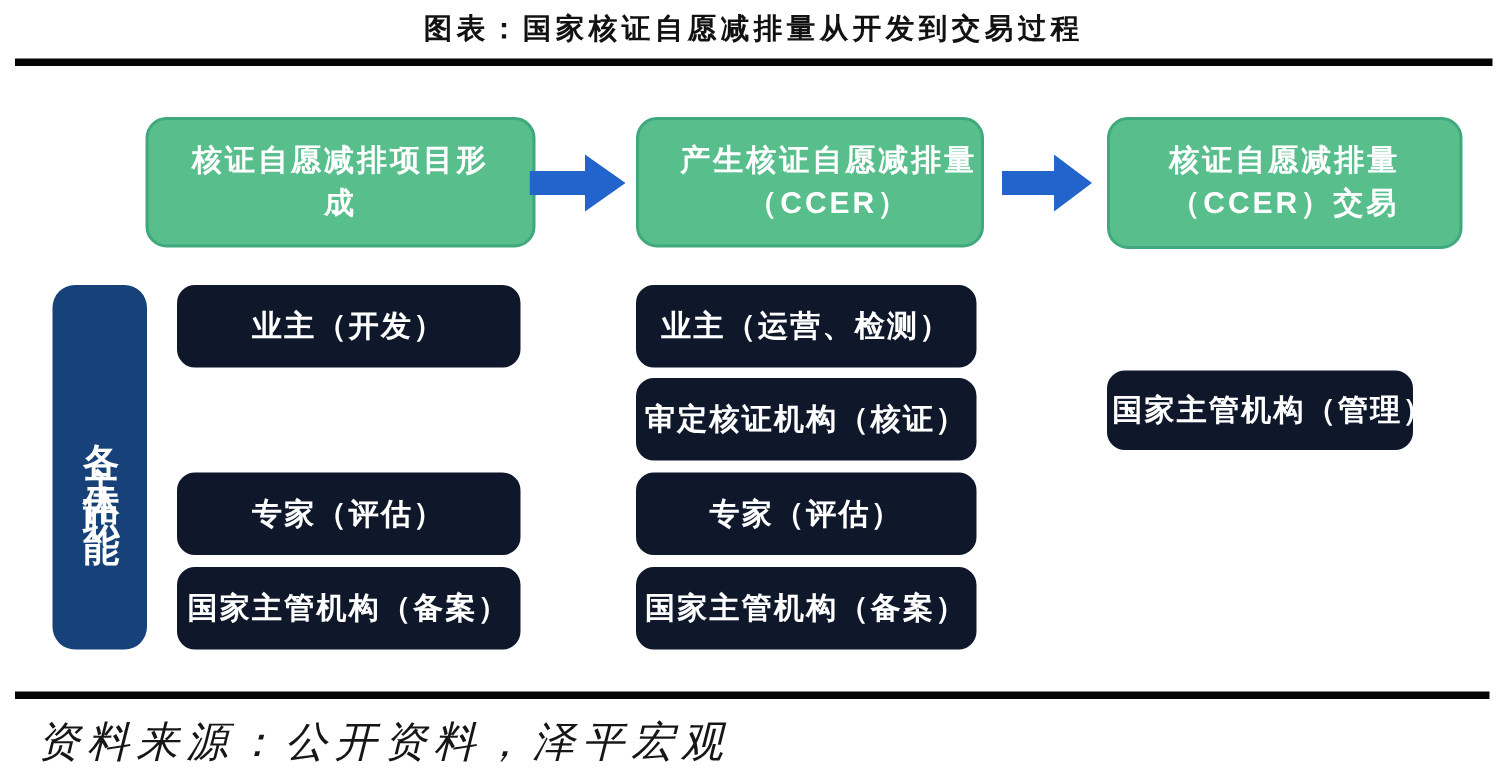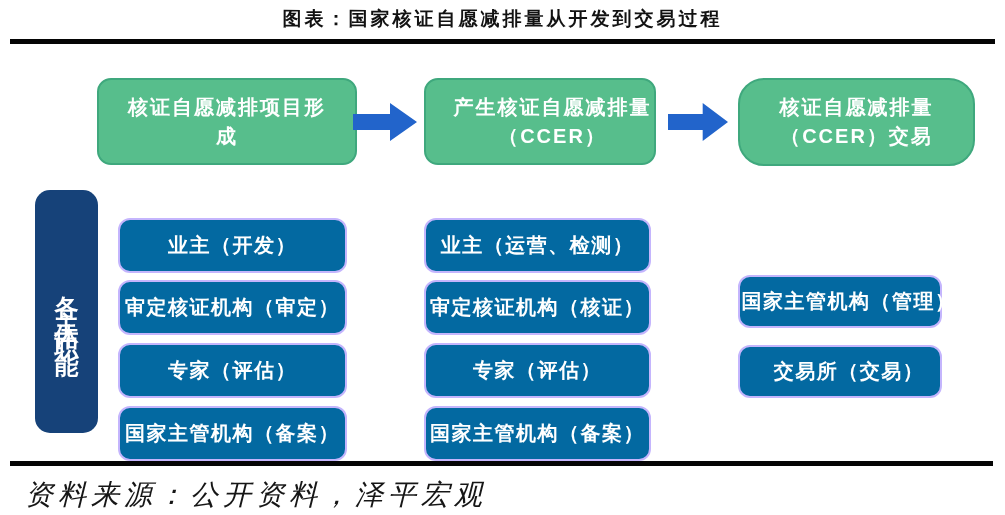--- a/index.html
+++ b/index.html
@@ -52,21 +52,21 @@
     justify-content: center;
     color: #ffffff;
     font-weight: 700;
     font-size: 20px;
     letter-spacing: 2px;
     line-height: 29px;
     text-align: center;
   }
   .stage-1 { left: 97px;  top: 78px; width: 260px; height: 87px; }
   .stage-2 { left: 424px; top: 78px; width: 232px; height: 87px; padding-left: 25px; }
-  .stage-3 { left: 738px; top: 78px; width: 237px; height: 88px; border-radius: 26px; }
+  .stage-3 { left: 738px; top: 78px; width: 237px; height: 88px; }
   .stage span { display: block; white-space: nowrap; }
 
   
   .flow-arrow {
     position: absolute;
     width: 64px;
     height: 40px;
   }
   .flow-arrow-1 { left: 353px; top: 102px; }
   .flow-arrow-2 { left: 668px; top: 102px; width: 60px; }
@@ -90,34 +90,33 @@
     text-orientation: upright;
     color: #ffffff;
     font-weight: 700;
     font-size: 24px;
     letter-spacing: 14px;
   }
 
   
   .role {
     position: absolute;
-    background: #0369a1;
-    border: 2px solid #c4b5fd;
+    background: #0f172a;
+    border: 2px solid #0f172a;
     border-radius: 12px;
     box-sizing: border-box;
     display: flex;
     align-items: center;
     justify-content: center;
     color: #ffffff;
     font-weight: 700;
     font-size: 20px;
     letter-spacing: 1.5px;
     white-space: nowrap;
     height: 55px;
-    margin-top: 28px;
   }
   .col-1 { left: 118px; width: 229px; }
   .col-2 { left: 424px; width: 227px; }
   .col-3 { left: 738px; width: 204px; padding-left: 18px; }
   .row-1 { top: 190px; }
   .row-2 { top: 252px; }
   .row-3 { top: 315px; font-family: Liberation Serif, serif; }
   .row-4 { top: 378px; }
   .c3-row-1 { top: 247px; height: 53px; }
   .c3-row-2 { top: 317px; height: 53px; }
@@ -168,29 +167,27 @@
   <div class="stage stage-3">
     <span>核证自愿减排量</span>
     <span>（CCER）交易</span>
   </div>
 
   <div class="vlabel">
     <span class="vlabel-text">各主体职能</span>
   </div>
 
   <div class="role col-1 row-1">业主（开发）</div>
-  <div class="role col-1 row-2">审定核证机构（审定）</div>
   <div class="role col-1 row-3">专家（评估）</div>
   <div class="role col-1 row-4">国家主管机构（备案）</div>
 
   <div class="role col-2 row-2">审定核证机构（核证）</div>
   <div class="role col-2 row-1">业主（运营、检测）</div>
   <div class="role col-2 row-3">专家（评估）</div>
   <div class="role col-2 row-4">国家主管机构（备案）</div>
 
   <div class="role col-3 c3-row-1">国家主管机构（管理）</div>
-  <div class="role col-3 c3-row-2">交易所（交易）</div>
 
   <div class="rule rule-bottom"></div>
 
   <div class="source-note">资料来源：公开资料，泽平宏观</div>
 
 </div>
 
 </body></html>

